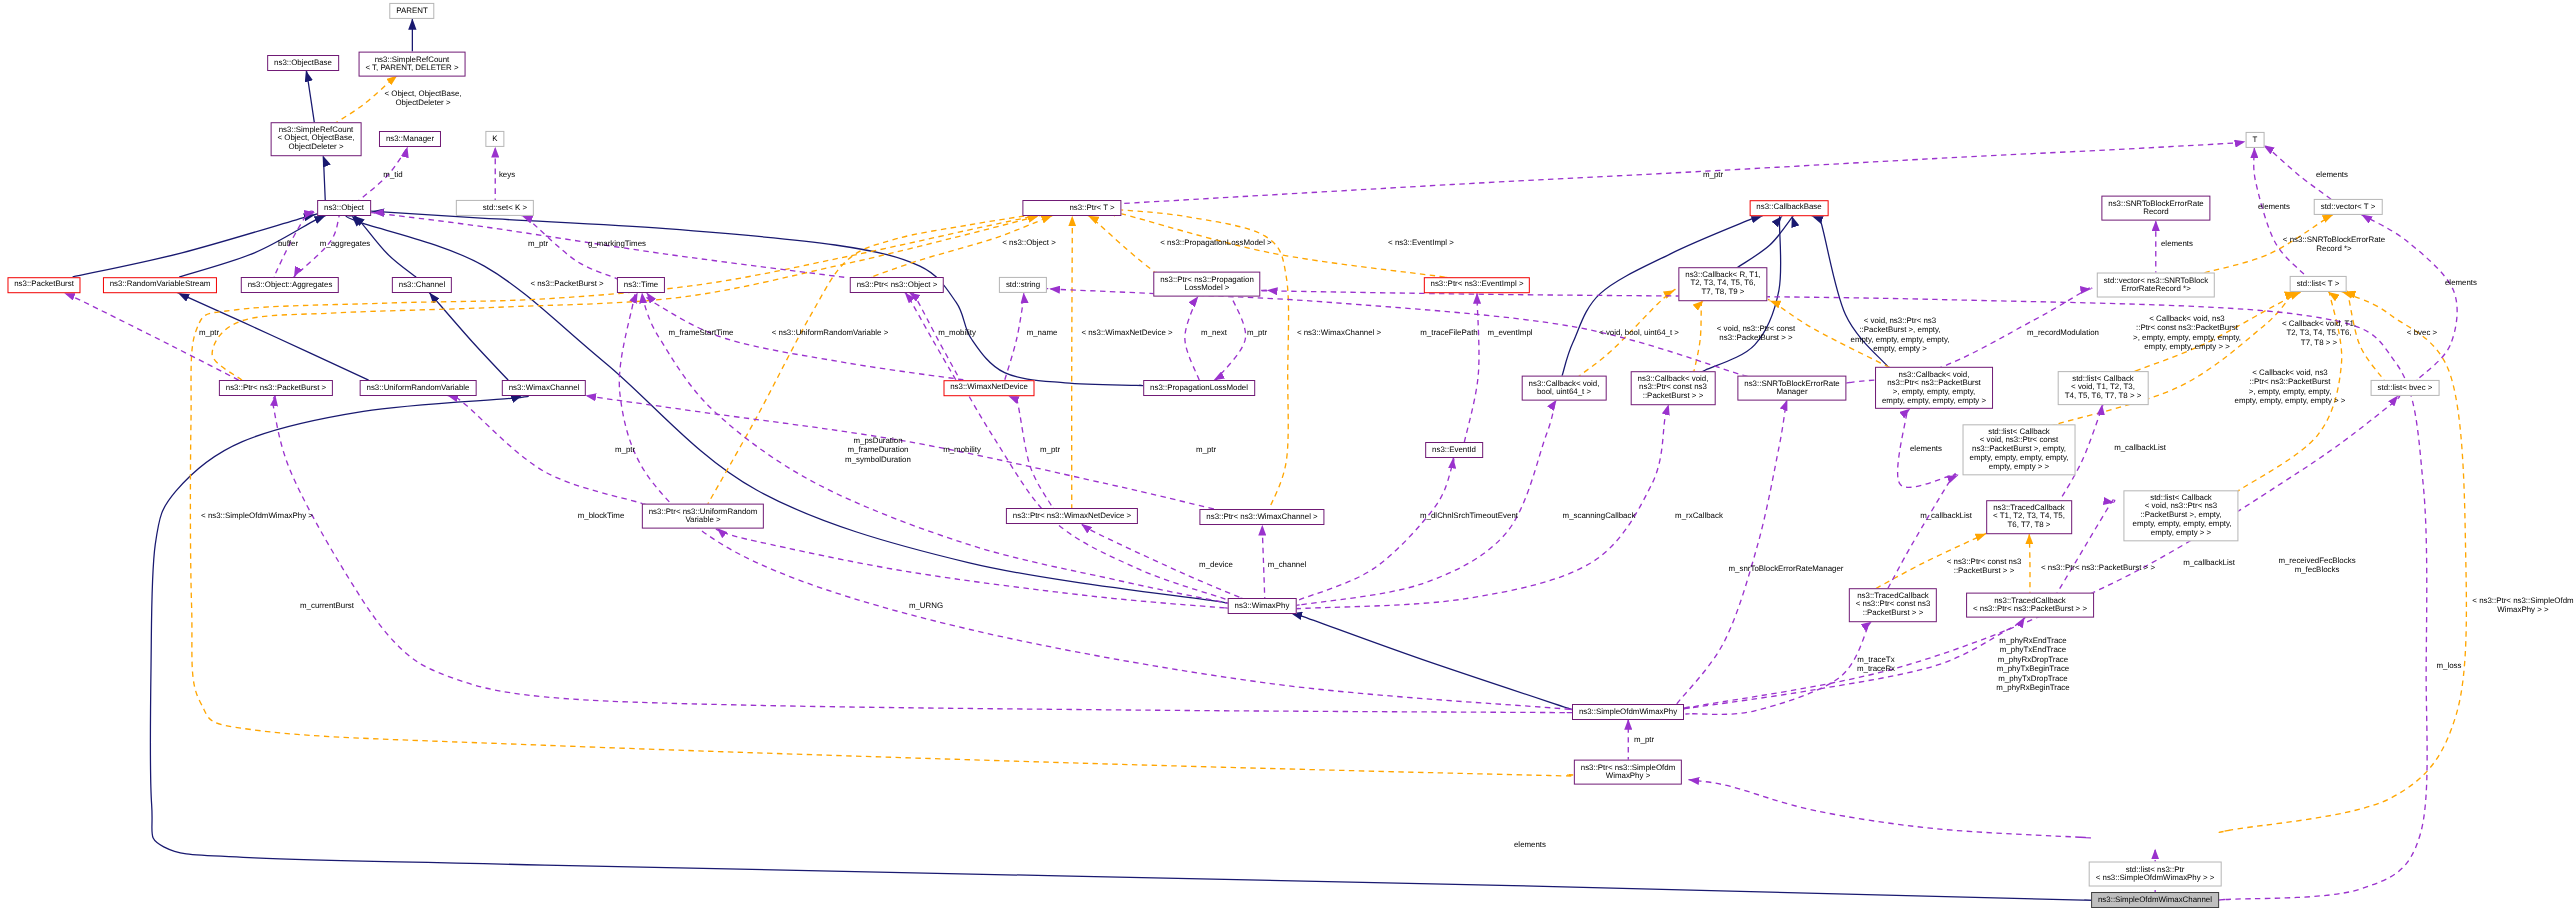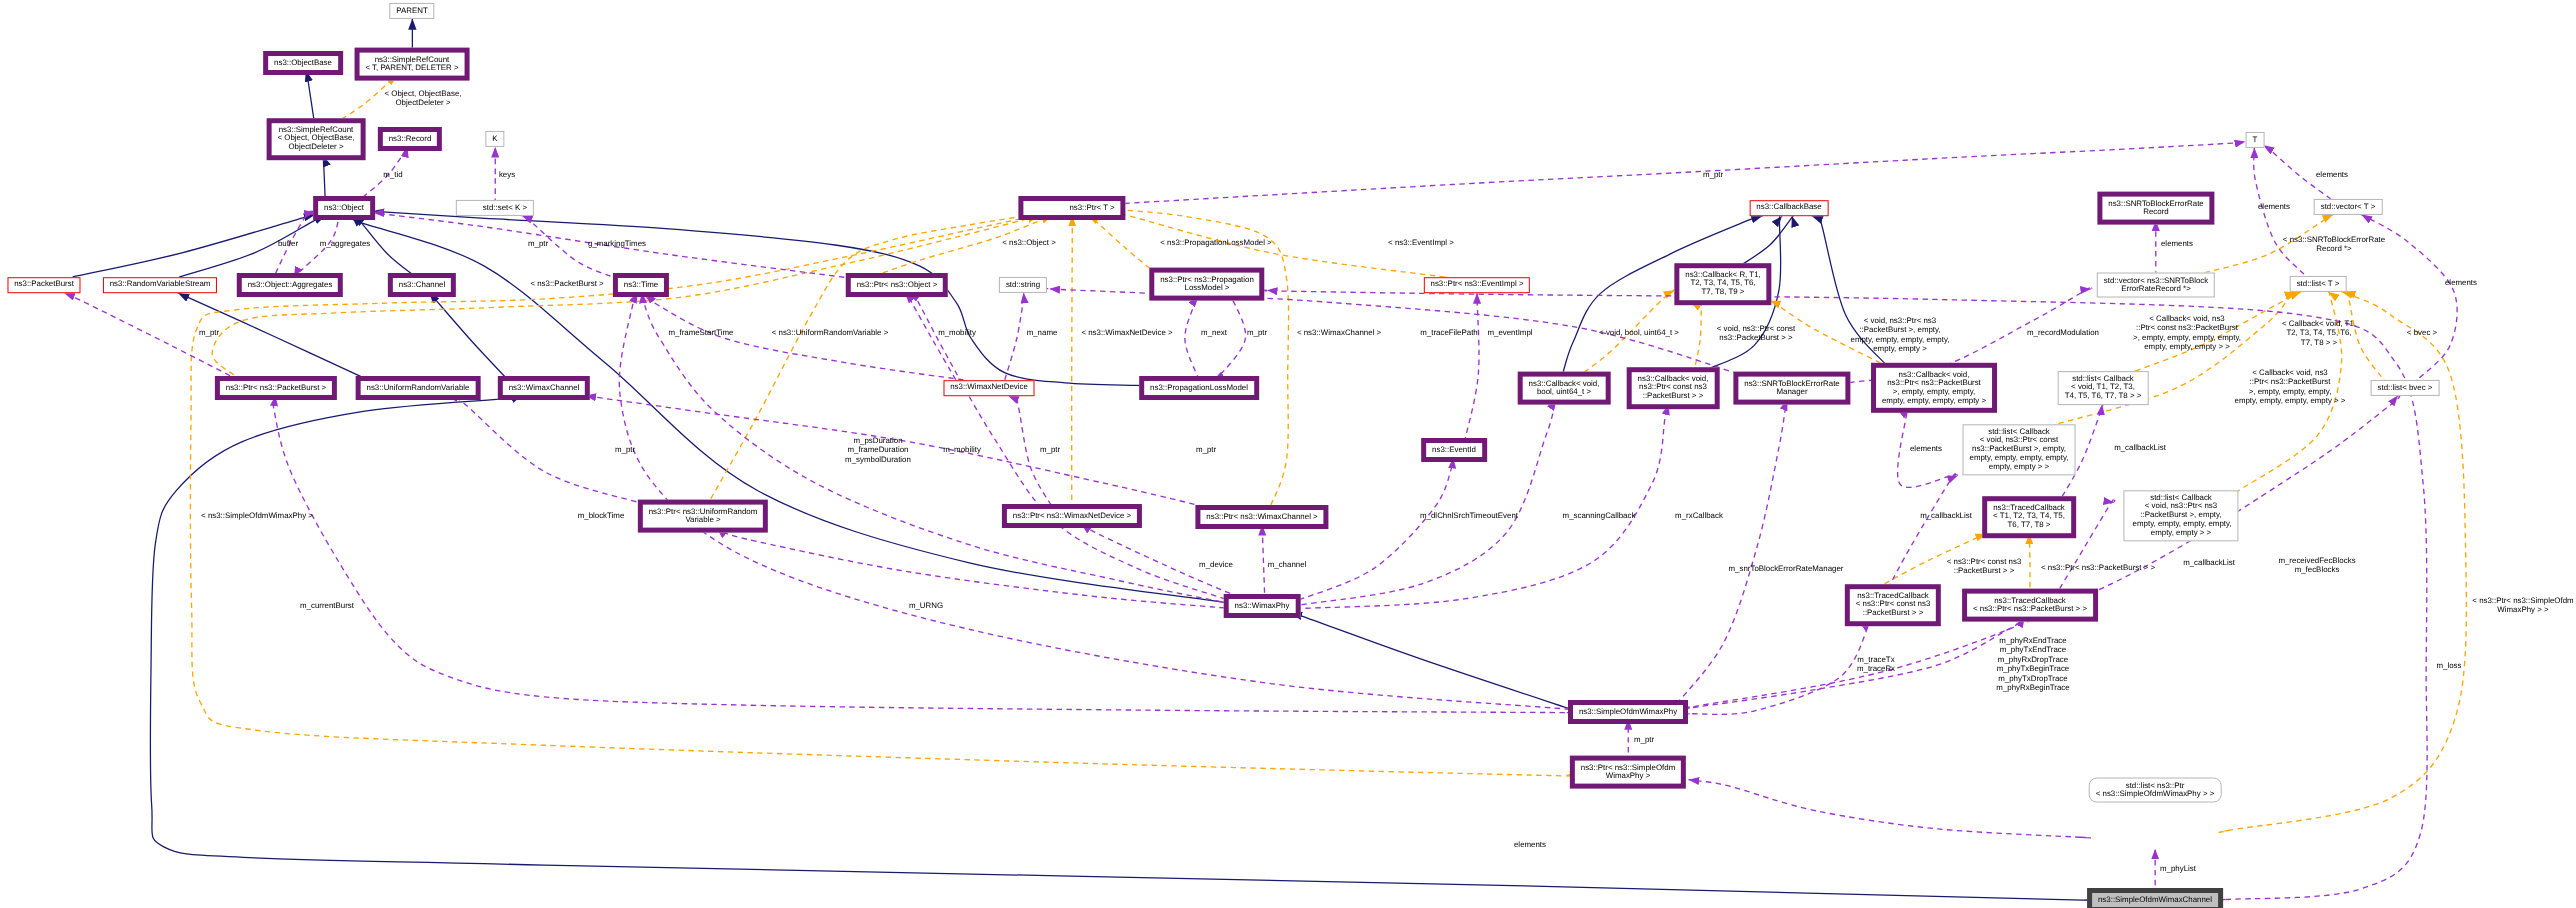--- a/index.html
+++ b/index.html
@@ -6,21 +6,21 @@
   html,body{margin:0;padding:0;background:#ffffff;}
   *{-webkit-font-smoothing:antialiased;-moz-osx-font-smoothing:grayscale;text-rendering:geometricPrecision;}
   #graph{position:relative;width:2576px;height:908px;background:#ffffff;overflow:hidden;
          font-family:Liberation Sans, sans-serif;}
   #edges{position:absolute;left:0;top:0;width:2576px;height:908px;z-index:1;}
   #edge-paths path{fill:none;}
   #edges marker path{stroke:none;}
   .e-inherit{stroke:#191970;stroke-width:2.1;}
   .e-usage{stroke:#9a32cd;stroke-width:2.2;stroke-dasharray:9,7.3;}
   .e-template{stroke:#ffa500;stroke-width:2.2;stroke-dasharray:9,7.3;}
-  .node{position:absolute;z-index:3;background:#ffffff;border:5px solid #701a75;
+  .node{position:absolute;z-index:3;background:#ffffff;border:1px solid #701a75;
         padding:2.6px 5.9px;line-height:8.8px;font-size:7.9px;color:#000;
         white-space:pre;text-align:center;transform:translate(-50%,-50%);box-sizing:content-box;}
   .node.grey{border:0.8px solid #b5b5b5;padding:2.7px 6px;}
   .node.red{border:1.2px solid #f20000;padding:2.4px 5.7px;}
   .node.current{background:#bfbfbf;border-color:#404040;}
   .node .nl{display:block;}
   .elabel{position:absolute;z-index:2;font-size:7.9px;line-height:9.4px;color:#000;
           white-space:pre;text-align:center;transform:translate(-50%,-50%);}
   .elabel .ll{display:block;}
 </style>
@@ -122,21 +122,21 @@
         <path d="M3120.1027397260273,972.8125 C3126.8,960.7 3142.4,930.5 3160.0,900.0 C3177.6,869.5 3213.3,809.0 3226.0,790.0 C3238.7,771.0 3234.3,786.6 3236.0,785.9" class="e-usage" marker-end="url(#ah-usage)"></path>
         <path d="M3399.75390625,980.109375 C3399.8,980.1 3395.0,988.4 3400.0,980.0 C3405.0,971.6 3415.0,955.0 3430.0,930.0 C3445.0,905.0 3479.3,846.5 3490.0,830.0 C3500.7,813.5 3493.5,830.7 3494.2,830.8" class="e-usage" marker-end="url(#ah-usage)"></path>
         <path d="M3228.296875,785.1309121621622 C3227.9,785.3 3240.7,783.5 3226.0,786.0 C3211.3,788.5 3152.3,817.7 3140.0,800.0 C3127.7,782.3 3149.2,700.8 3152.0,680.0 C3154.8,659.2 3156.2,676.2 3157.1,675.5" class="e-usage" marker-end="url(#ah-usage)"></path>
       </g>
   </svg>
   <div id="nodes">
       <div class="node grey" style="left: 412px; top: 11px;"><span class="nl">PARENT</span></div>
       <div class="node dark" style="left: 303px; top: 63px;"><span class="nl">ns3::ObjectBase</span></div>
       <div class="node dark" style="left: 412px; top: 64px;"><span class="nl">ns3::SimpleRefCount</span><span class="nl">&lt; T, PARENT, DELETER &gt;</span></div>
       <div class="node dark" style="left: 316px; top: 139px;"><span class="nl">ns3::SimpleRefCount</span><span class="nl">&lt; Object, ObjectBase,</span><span class="nl">ObjectDeleter &gt;</span></div>
-      <div class="node dark" style="left: 410px; top: 139px;"><span class="nl">ns3::Record</span></div>
+      <div class="node dark" style="left: 410px; top: 139px;"><span class="nl">ns3::Manager</span></div>
       <div class="node grey" style="left: 495px; top: 139px;"><span class="nl">K</span></div>
       <div class="node grey" style="left: 2255px; top: 140px;"><span class="nl">T</span></div>
       <div class="node dark" style="left: 344px; top: 208px;"><span class="nl">ns3::Object</span></div>
       <div class="node grey" style="left: 495px; top: 208px; padding-left: 26px;"><span class="nl">std::set&lt; K &gt;</span></div>
       <div class="node dark" style="left: 1072px; top: 208px; padding-left: 46px;"><span class="nl">ns3::Ptr&lt; T &gt;</span></div>
       <div class="node red" style="left: 1789px; top: 208px;"><span class="nl">ns3::CallbackBase</span></div>
       <div class="node dark" style="left: 2156px; top: 208px;"><span class="nl">ns3::SNRToBlockErrorRate</span><span class="nl">Record</span></div>
       <div class="node grey" style="left: 2348px; top: 207px;"><span class="nl">std::vector&lt; T &gt;</span></div>
       <div class="node red" style="left: 44px; top: 285px;"><span class="nl">ns3::PacketBurst</span></div>
       <div class="node red" style="left: 160px; top: 285px;"><span class="nl">ns3::RandomVariableStream</span></div>
@@ -166,21 +166,21 @@
       <div class="node dark" style="left: 703px; top: 516px;"><span class="nl">ns3::Ptr&lt; ns3::UniformRandom</span><span class="nl">Variable &gt;</span></div>
       <div class="node dark" style="left: 1072px; top: 516px;"><span class="nl">ns3::Ptr&lt; ns3::WimaxNetDevice &gt;</span></div>
       <div class="node dark" style="left: 1262px; top: 517px;"><span class="nl">ns3::Ptr&lt; ns3::WimaxChannel &gt;</span></div>
       <div class="node dark" style="left: 2029px; top: 517px;"><span class="nl">ns3::TracedCallback</span><span class="nl">&lt; T1, T2, T3, T4, T5,</span><span class="nl">T6, T7, T8 &gt;</span></div>
       <div class="node grey" style="left: 2181px; top: 516px;"><span class="nl">std::list&lt; Callback</span><span class="nl">&lt; void, ns3::Ptr&lt; ns3</span><span class="nl">::PacketBurst &gt;, empty,</span><span class="nl"> empty, empty, empty, empty,</span><span class="nl">empty, empty &gt; &gt;</span></div>
       <div class="node dark" style="left: 1262px; top: 606px;"><span class="nl">ns3::WimaxPhy</span></div>
       <div class="node dark" style="left: 1893px; top: 605px;"><span class="nl">ns3::TracedCallback</span><span class="nl">&lt; ns3::Ptr&lt; const ns3</span><span class="nl">::PacketBurst &gt; &gt;</span></div>
       <div class="node dark" style="left: 2030px; top: 605px;"><span class="nl">ns3::TracedCallback</span><span class="nl">&lt; ns3::Ptr&lt; ns3::PacketBurst &gt; &gt;</span></div>
       <div class="node dark" style="left: 1628px; top: 712px;"><span class="nl">ns3::SimpleOfdmWimaxPhy</span></div>
       <div class="node dark" style="left: 1628px; top: 772px;"><span class="nl">ns3::Ptr&lt; ns3::SimpleOfdm</span><span class="nl">WimaxPhy &gt;</span></div>
-      <div class="node grey" style="left: 2155px; top: 790px; border-radius: 8px;"><span class="nl">std::list&lt; ns3::Ptr</span><span class="nl">&lt; ns3::SimpleOfdmWimaxPhy &gt; &gt;</span></div>
+      <div class="node grey" style="left: 2155px; top: 874px;"><span class="nl">std::list&lt; ns3::Ptr</span><span class="nl">&lt; ns3::SimpleOfdmWimaxPhy &gt; &gt;</span></div>
       <div class="node current" style="left: 2155px; top: 900px;"><span class="nl">ns3::SimpleOfdmWimaxChannel</span></div>
     </div>
   <div id="labels">
       <div class="elabel" style="left: 423px; top: 98px;"><span class="ll">&lt; Object, ObjectBase,</span><span class="ll">ObjectDeleter &gt;</span></div>
       <div class="elabel" style="left: 1029px; top: 243px;"><span class="ll">&lt; ns3::Object &gt;</span></div>
       <div class="elabel" style="left: 1216px; top: 243px;"><span class="ll">&lt; ns3::PropagationLossModel &gt;</span></div>
       <div class="elabel" style="left: 1421px; top: 243px;"><span class="ll">&lt; ns3::EventImpl &gt;</span></div>
       <div class="elabel" style="left: 567px; top: 284px;"><span class="ll">&lt; ns3::PacketBurst &gt;</span></div>
       <div class="elabel" style="left: 830px; top: 333px;"><span class="ll">&lt; ns3::UniformRandomVariable &gt;</span></div>
       <div class="elabel" style="left: 1127px; top: 333px;"><span class="ll">&lt; ns3::WimaxNetDevice &gt;</span></div>

